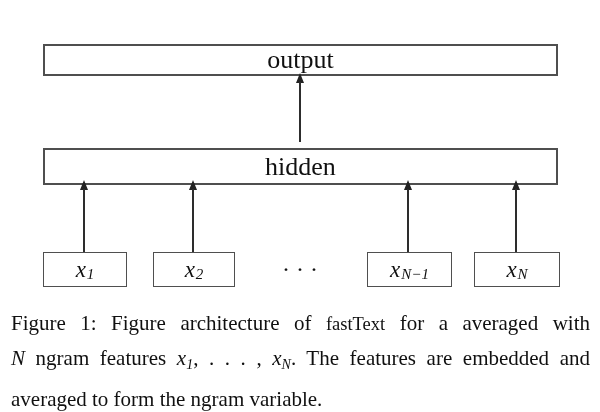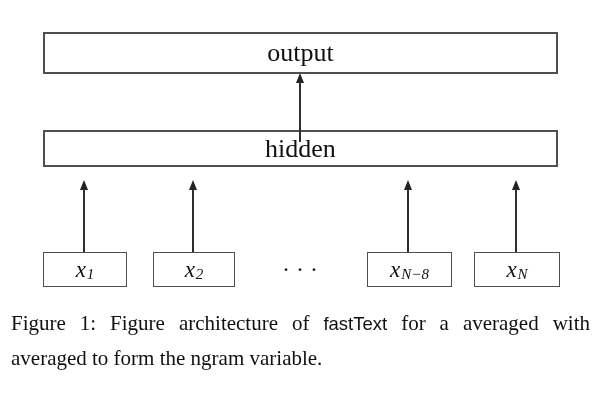--- a/index.html
+++ b/index.html
@@ -6,22 +6,22 @@
   .stage{
     position:relative;width:600px;height:412px;background:#ffffff;overflow:hidden;
     font-family:"Liberation Serif",serif;color:#141414;
   }
   .layerbox{
     position:absolute;left:43px;width:515px;box-sizing:border-box;
     border:2px solid #4f4f4f;background:#ffffff;
     display:flex;align-items:center;justify-content:center;
     font-size:26px;color:#101010;
   }
-  .outbox{top:32px;height:42px;}
-  .hidbox{top:130px;height:37px;}
+  .outbox{top:44px;height:32px;}
+  .hidbox{top:148px;height:37px;}
   .inbox{
     position:absolute;top:252px;height:35px;box-sizing:border-box;
     border:1.5px solid #4f4f4f;background:#ffffff;
     display:flex;align-items:center;justify-content:center;
     font-size:23px;font-style:italic;color:#101010;
   }
   .inbox .sub{font-size:15px;transform:translateY(5px);margin-left:1px;letter-spacing:0;}
   .arrow-line{position:absolute;width:1.5px;background:#2d2d2d;}
   .arrow-head{
     position:absolute;width:0;height:0;
@@ -33,21 +33,21 @@
     display:flex;align-items:center;justify-content:center;
     font-size:24px;letter-spacing:0;color:#111;font-style:normal;
   }
   .caption{
     position:absolute;left:11px;top:306px;width:579px;
     font-size:21px;line-height:34px;color:#101010;
   }
   .cap-line{white-space:nowrap;text-align:justify;text-align-last:justify;}
   .cap-line.last{text-align:left;text-align-last:left;}
   .cap-bold{font-weight:normal;}
-  .cap-code{font-family:Liberation Sans, sans-serif;font-size:18.5px;}
+  .cap-code{font-family:Liberation Serif, serif;font-size:18.5px;}
   .cap-math{font-style:italic;}
   .cap-sub{font-size:14px;vertical-align:-4px;font-style:italic;}
 </style>
 </head>
 <body>
 
 <div class="stage">
 
   <div class="layerbox outbox">
     <span>output</span>
@@ -79,26 +79,27 @@
 
   <div class="inbox" style="left:153px;width:82px;">
     <span>x</span>
       <span class="sub">2</span>
   </div>
 
   <div class="dots">· · ·</div>
 
   <div class="inbox" style="left:367px;width:85px;">
     <span>x</span>
-      <span class="sub">N−8</span>
+      <span class="sub">N−1</span>
   </div>
 
   <div class="inbox" style="left:474px;width:86px;">
     <span>x</span>
       <span class="sub">N</span>
   </div>
 
   <div class="caption">
     <div class="cap-line"><span class="cap-bold">Figure 1:</span><span> Figure architecture of </span><span class="cap-code">fastText</span><span> for a averaged with</span></div>
+    <div class="cap-line"><span class="cap-math">N</span><span> ngram features </span><span class="cap-math">x</span><span class="cap-sub">1</span><span>, . . . , </span><span class="cap-math">x</span><span class="cap-sub">N</span><span>. The features are embedded and</span></div>
     <div class="cap-line last"><span>averaged to form the ngram variable.</span></div>
   </div>
 
 </div>
 
 </body></html>

